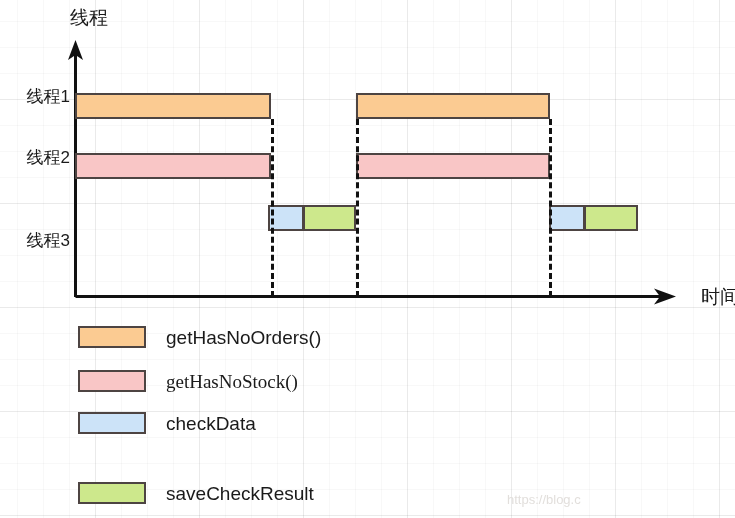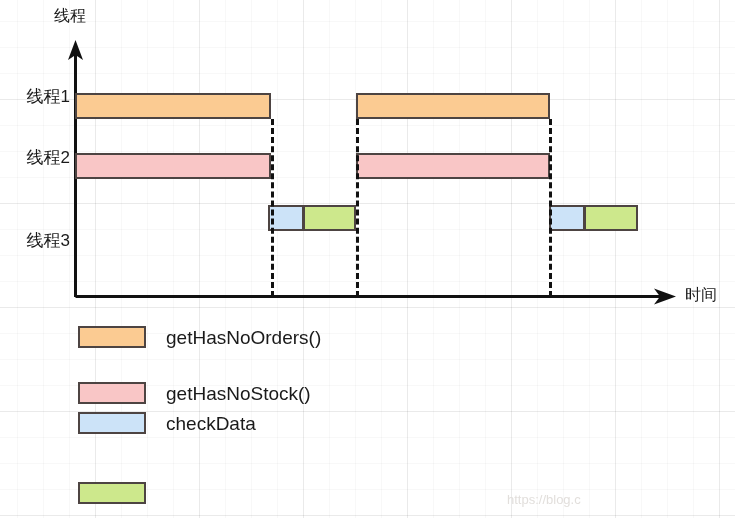--- a/index.html
+++ b/index.html
@@ -39,23 +39,24 @@
     top: 0;
     width: 735px;
     height: 518px;
     pointer-events: none;
   }
 
   
   .axis-caption {
     position: absolute;
     color: #1a1a1a;
-    font-size: 16px;
+    font-size: 19px;
     line-height: 1;
     white-space: nowrap;
+    margin-left: 16px;
   }
   #caption-thread { left: 54px; top: 8px; }
   #caption-time   { left: 685px; top: 287px; }
 
   
   .lane-label {
     position: absolute;
     color: #1a1a1a;
     font-size: 17px;
     line-height: 1;
@@ -106,21 +107,21 @@
     flex: 0 0 auto;
   }
   .legend-text {
     margin-left: 20px;
     font-size: 19px;
     color: #1a1a1a;
     line-height: 1;
     white-space: nowrap;
   }
   #legend-row-0 { top: 326px; }
-  #legend-row-1 { top: 382px; }
+  #legend-row-1 { top: 370px; font-family: Liberation Serif, serif; }
   #legend-row-2 { top: 412px; }
   #legend-row-3 { top: 482px; }
 
   
   #watermark-brand {
     position: absolute;
     left: 573px;
     top: 486px;
     font-size: 14px;
     color: #9b9b9b;
@@ -187,19 +188,20 @@
       <span class="legend-text">getHasNoStock()</span>
     </div>
 
     <div class="legend-row" id="legend-row-2">
       <span class="legend-swatch" id="legend-swatch-2" style="background-color: rgb(204, 227, 248);"></span>
       <span class="legend-text">checkData</span>
     </div>
 
     <div class="legend-row" id="legend-row-3">
       <span class="legend-swatch" id="legend-swatch-3" style="background-color: rgb(205, 232, 140);"></span>
+      <span class="legend-text">saveCheckResult</span>
     </div>
 
   </div>
 
   <div id="watermark-url">https://blog.c</div>
 
 </div>
 
 </body></html>

